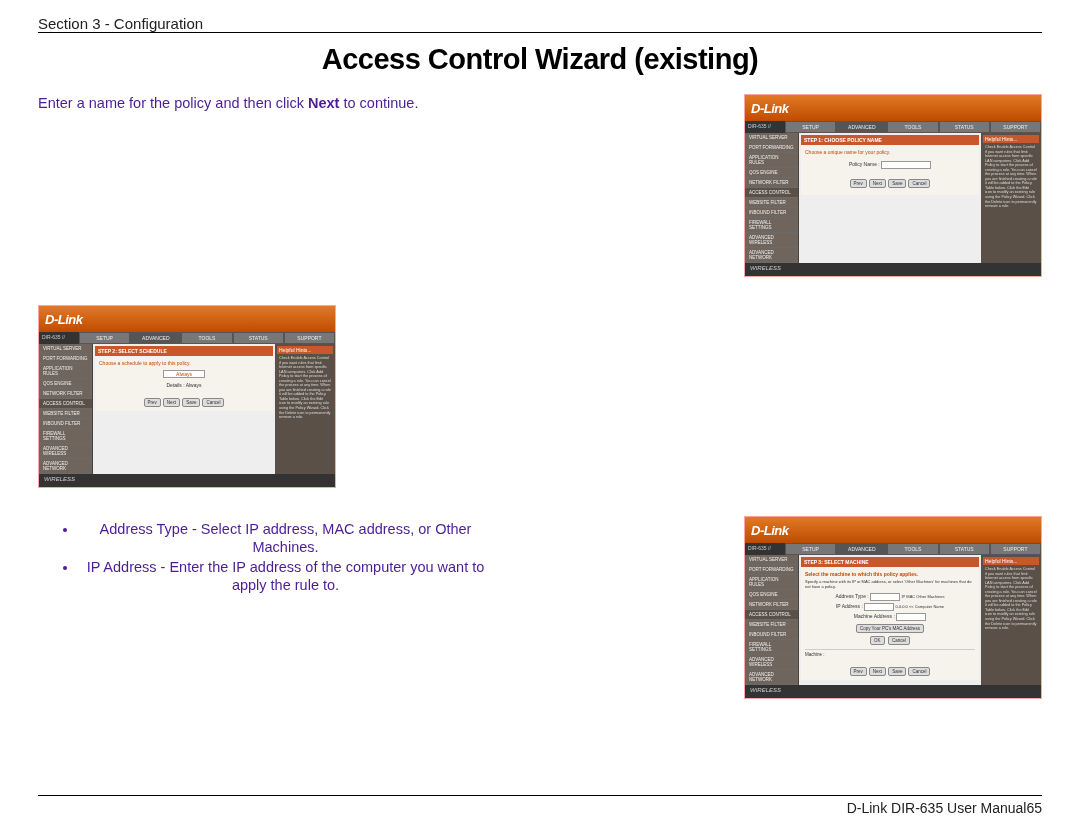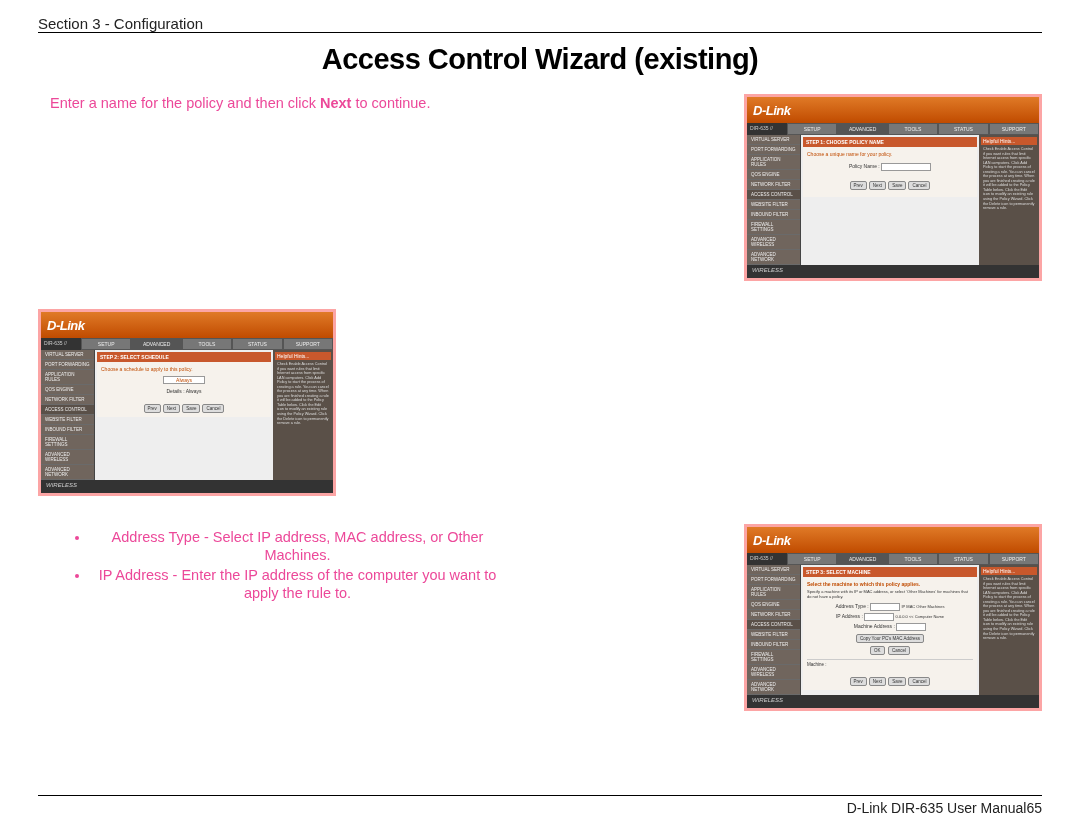--- a/index.html
+++ b/index.html
@@ -30,34 +30,33 @@
   .row {
     display: flex;
     justify-content: space-between;
     align-items: flex-start;
     margin-bottom: 28px;
   }
   .row .text-col {
     width: 455px;
     font-size: 14.5px;
     line-height: 1.25;
-    color: #ec4899;
+    color: #4c1d95;
     text-align: justify;
-    margin-left: 12px;
   }
   .text-col p { margin-bottom: 6px; }
   .text-col ul {
     list-style: disc;
     padding-left: 40px;
     margin-top: 4px;
   }
   .text-col li { margin-bottom: 2px; text-align: center;}
   .router-shot {
     width: 298px;
-    border: 3px solid #fca5a5;
+    border: 1px solid #fca5a5;
     background: #5b5450;
     font-size: 5px;
   }
   .rs-header {
     background: #cc5500;
     background: linear-gradient(#e07a27,#c04b00);
     height: 26px;
     display: flex;
     align-items: center;
     padding-left: 6px;

